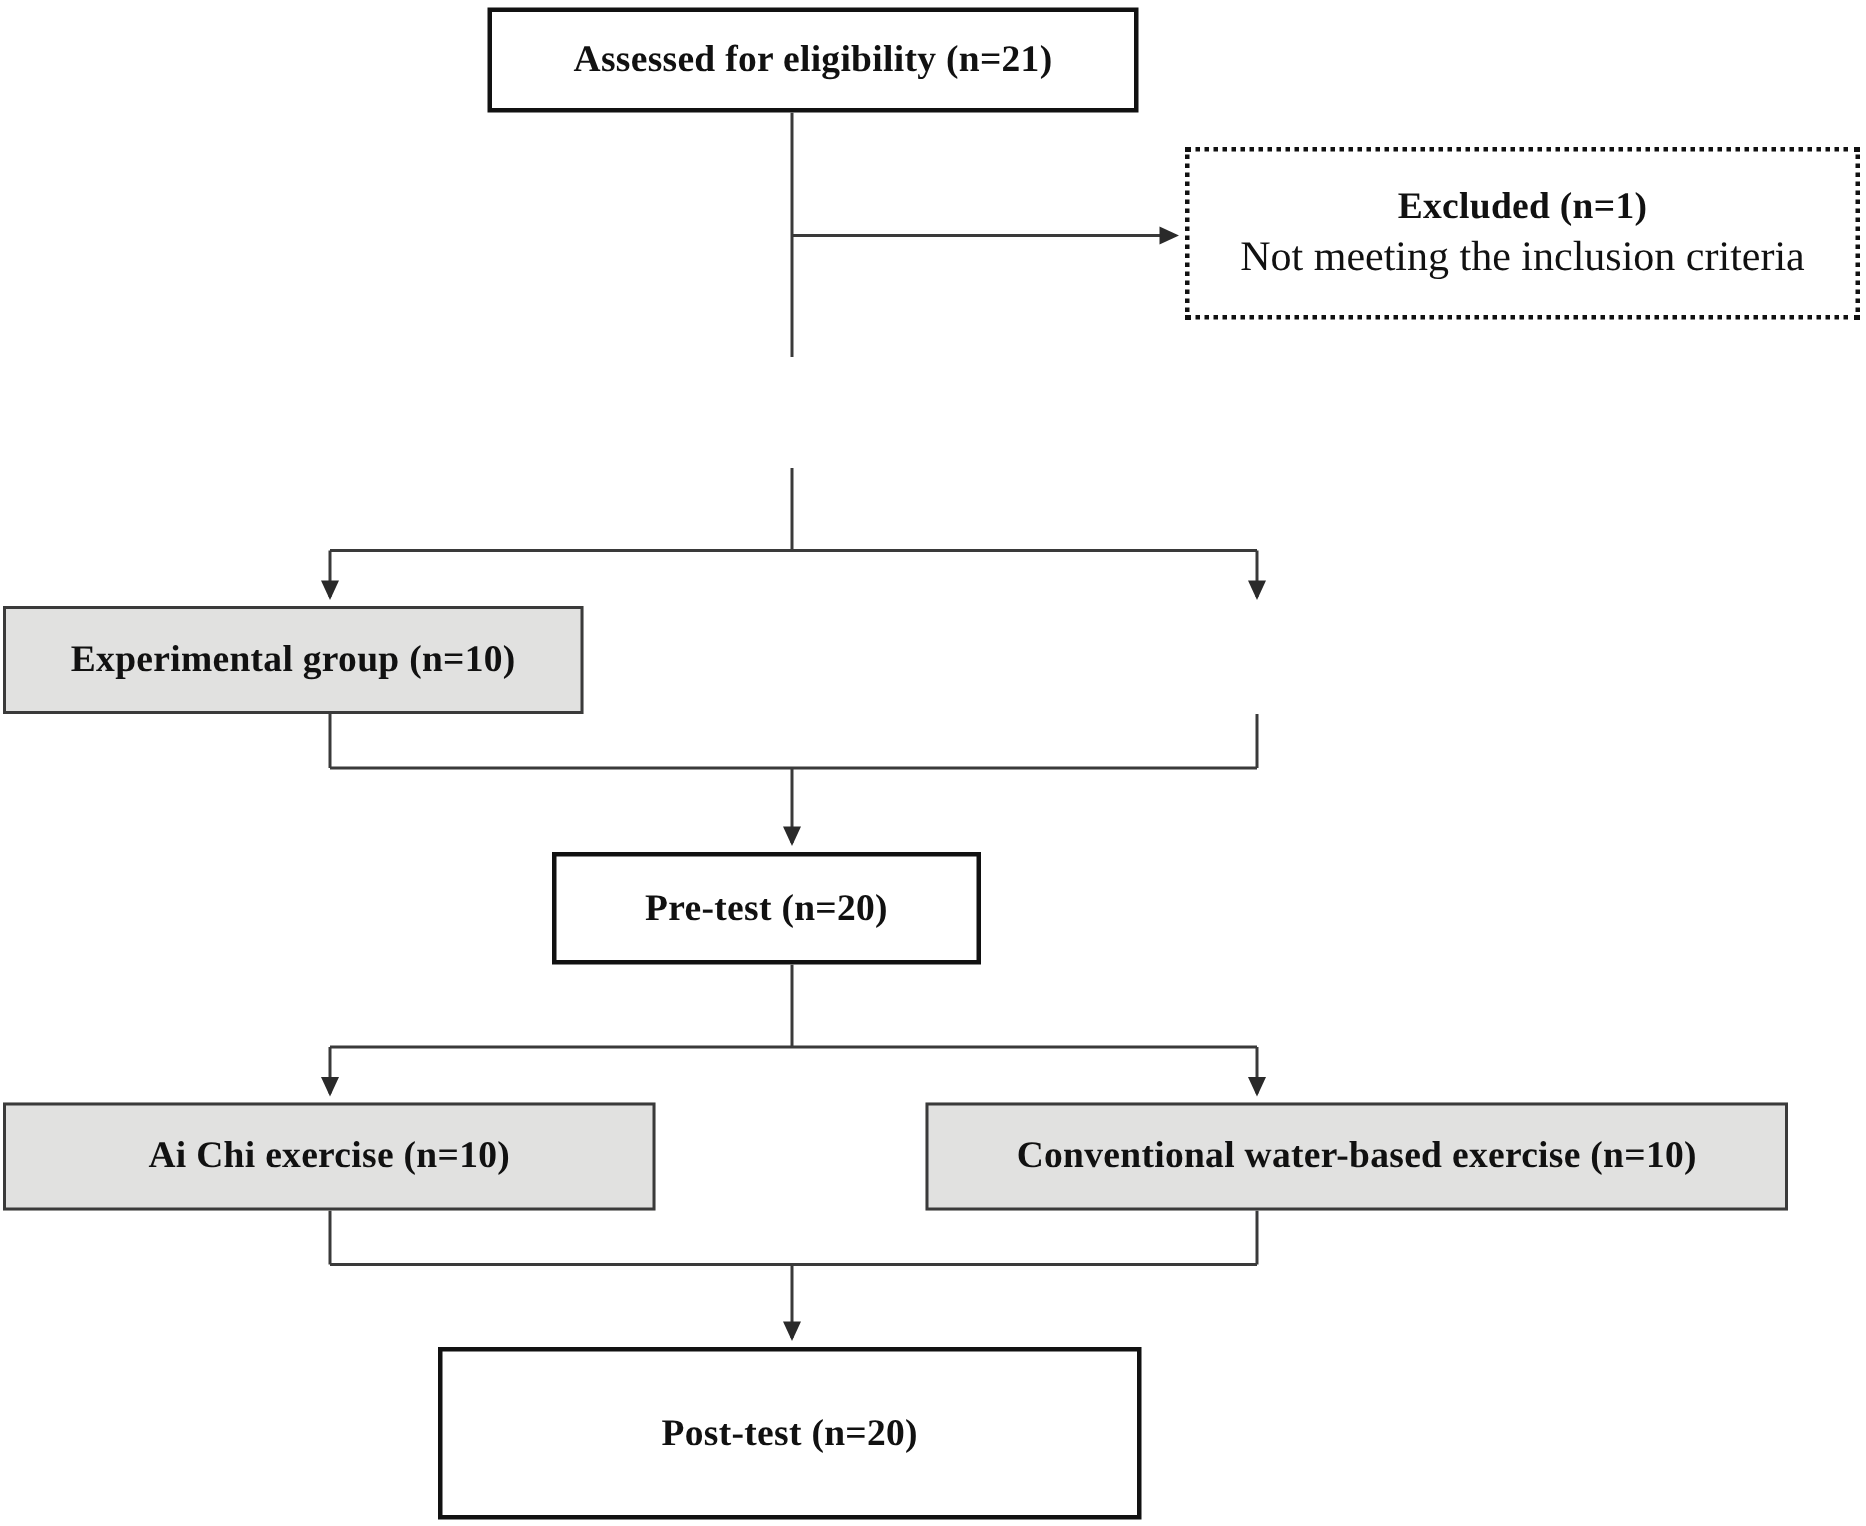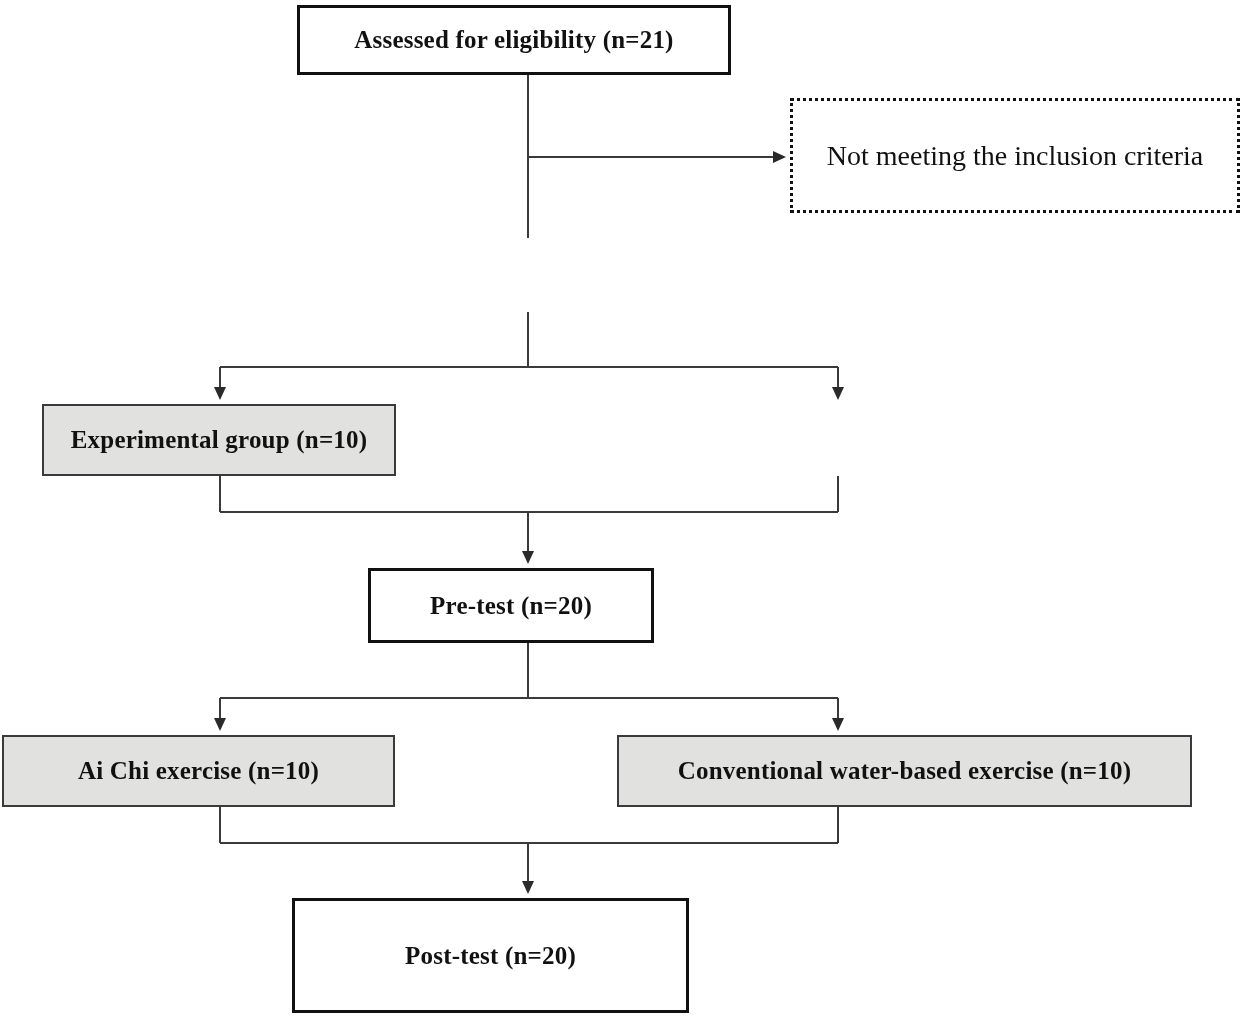--- a/index.html
+++ b/index.html
@@ -48,29 +48,29 @@
   }
   .box.dotted {
     border: 3px dotted #111111;
   }
   .box .italic-label {
     font-weight: normal;
     font-size: 28px;
     line-height: 36px;
   }
   
-  #box-assessed     { left: 297px; top: 5px;   width: 434px; height: 70px; align-items: center; }
+  #box-assessed     { left: 325px; top: 5px;   width: 434px; height: 70px; align-items: center; }
   #box-excluded     { left: 790px; top: 98px;  width: 450px; height: 115px; }
   #box-randomized   { left: 300px; top: 238px; width: 455px; height: 74px; }
-  #box-experimental { left: 2px;   top: 404px; width: 354px; height: 72px; margin-left: 40px; }
+  #box-experimental { left: 2px;   top: 404px; width: 387px; height: 72px; }
   #box-control      { left: 620px; top: 404px; width: 435px; height: 72px; }
   #box-pretest      { left: 368px; top: 568px; width: 286px; height: 75px; }
-  #box-aichi        { left: 2px;   top: 735px; width: 393px; height: 72px; }
+  #box-aichi        { left: 2px;   top: 735px; width: 435px; height: 72px; }
   #box-conventional { left: 617px; top: 735px; width: 575px; height: 72px; align-items: center; }
-  #box-posttest     { left: 292px; top: 898px; width: 397px; height: 115px; }
+  #box-posttest     { left: 292px; top: 898px; width: 469px; height: 115px; }
 </style>
 </head>
 <body>
 
 <div class="stage">
 
   <svg class="lines" width="1244" height="1017" viewBox="0 0 1244 1017" aria-hidden="true">
     <defs>
       <marker id="ah" markerUnits="userSpaceOnUse" markerWidth="16" markerHeight="16" refX="12" refY="8" orient="auto">
         <path d="M1,2 L14,8 L1,14 Z" fill="#2a2a2a"></path>
@@ -102,20 +102,21 @@
       <path d="M220,843 H838"></path>
       <path d="M528,843 V892" marker-end="url(#ah)"></path>
     </g>
   </svg>
 
   <div id="box-assessed" class="box solid">
     <span class="main-label">Assessed for eligibility (n=21)</span>
   </div>
 
   <div id="box-excluded" class="box dotted">
+    <span class="main-label">Excluded (n=1)</span>
     <span class="italic-label">Not meeting the inclusion criteria</span>
   </div>
 
 
   <div id="box-experimental" class="box gray">
     <span class="main-label">Experimental group (n=10)</span>
   </div>
 
 
   <div id="box-pretest" class="box solid">

